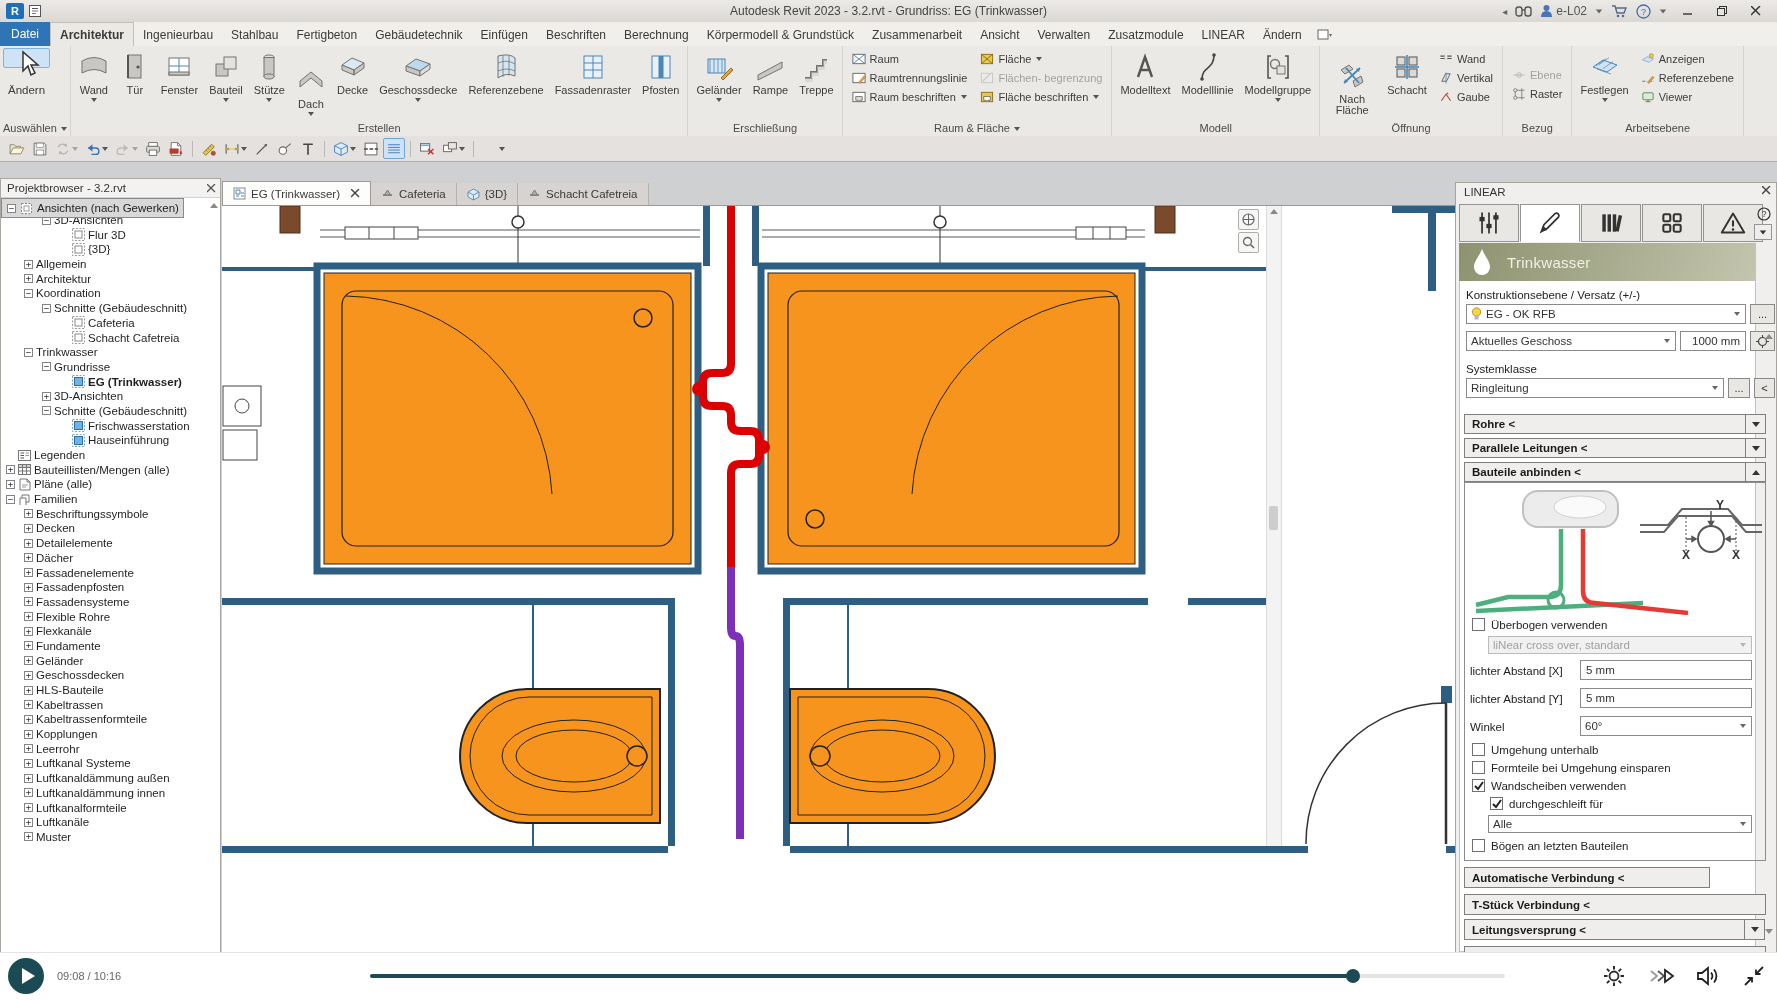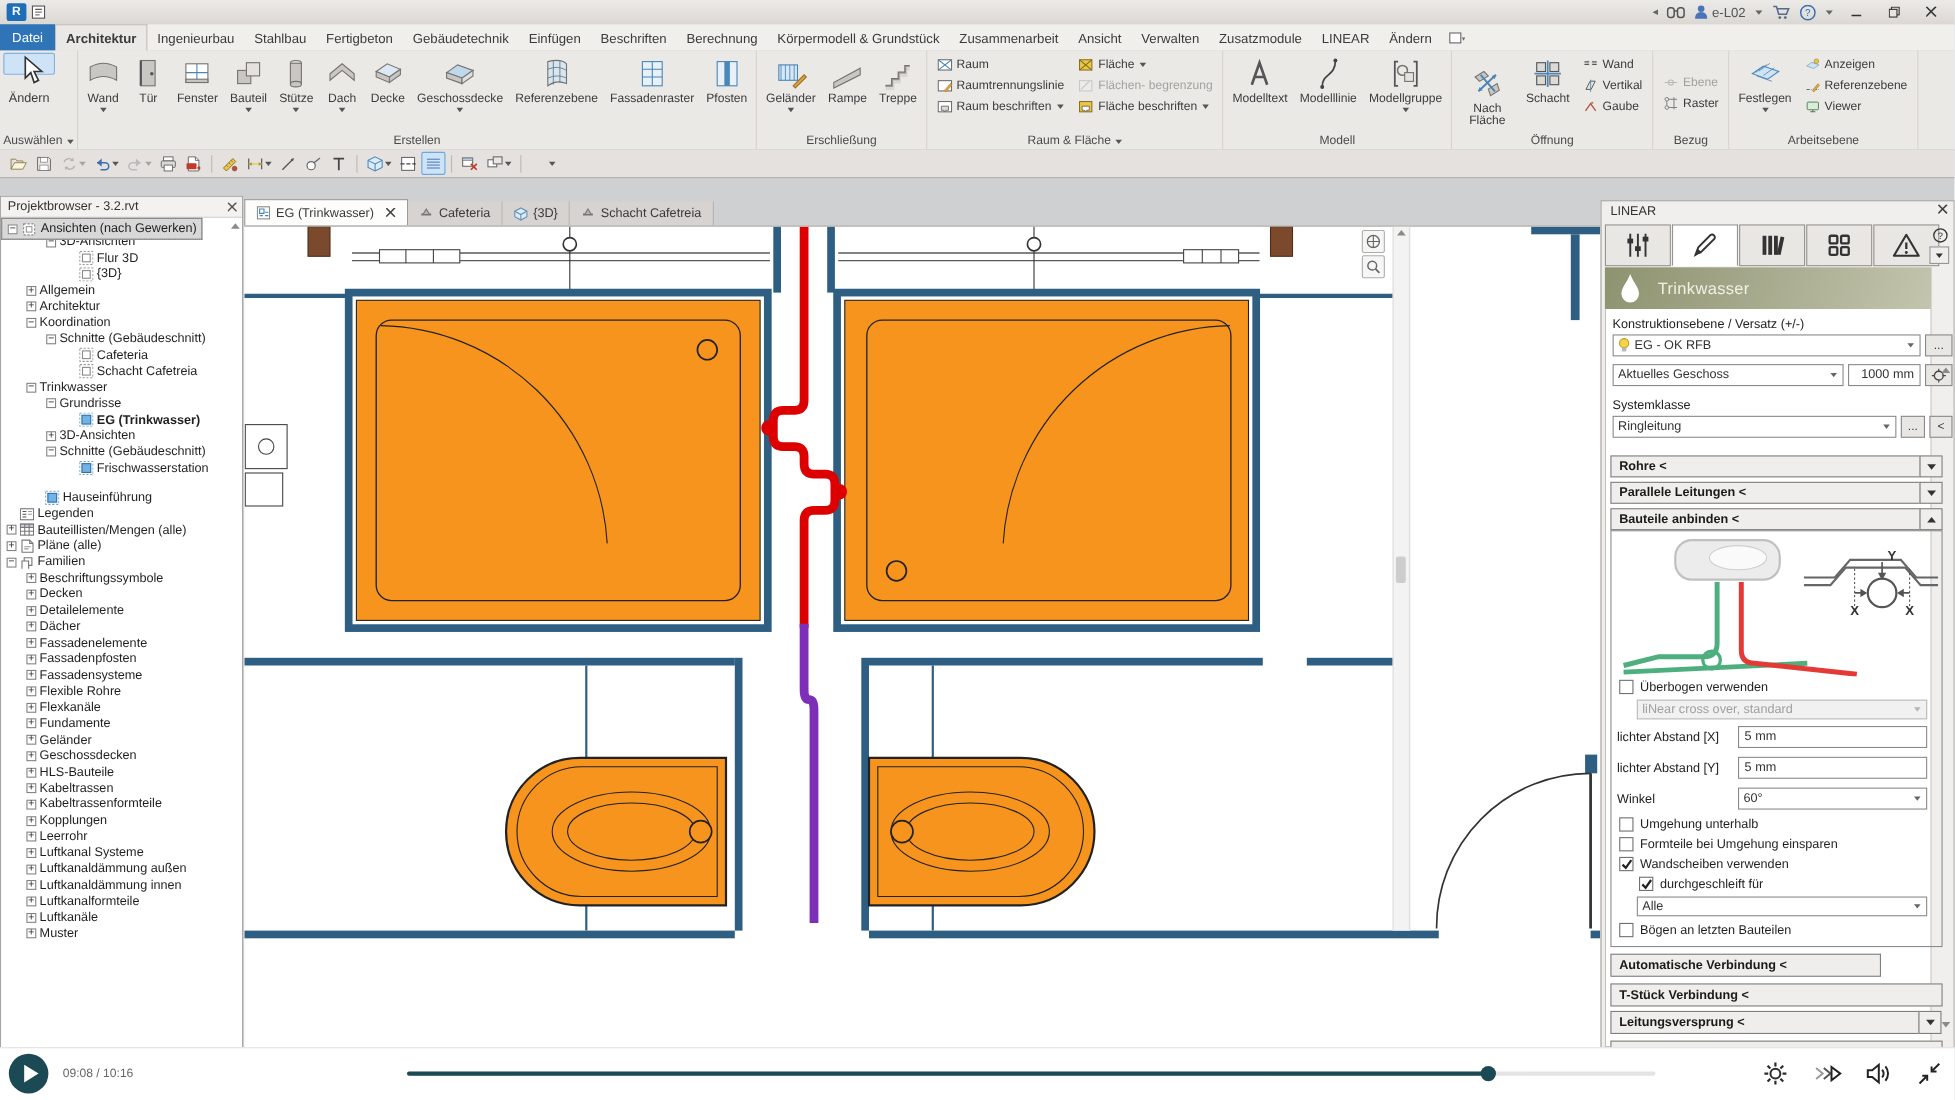--- a/index.html
+++ b/index.html
@@ -114,20 +114,21 @@
   <div class="titlebar">
     <div class="appbtn">R</div>
     <span>
         <svg width="14" height="14" viewBox="0 0 14 14">
           <rect x="1.5" y="1.5" width="11" height="11" fill="#fff" stroke="#555"></rect>
           <line x1="4" y1="4.5" x2="10" y2="4.5" stroke="#555"></line>
           <line x1="4" y1="7" x2="10" y2="7" stroke="#777"></line>
           <line x1="4" y1="9.5" x2="8" y2="9.5" stroke="#777"></line>
         </svg>
       </span>
+    <div class="tb-title">Autodesk Revit 2023 - 3.2.rvt - Grundriss: EG (Trinkwasser)</div>
     <div class="tb-right">
       <span style="color:#666;font-size:10px">◂</span>
       <span class="tb-ic">
           <svg width="17" height="13" viewBox="0 0 17 13">
             <rect x="1" y="2" width="6" height="9" rx="2.5" fill="none" stroke="#555" stroke-width="1.4"></rect>
             <rect x="10" y="2" width="6" height="9" rx="2.5" fill="none" stroke="#555" stroke-width="1.4"></rect>
             <line x1="7" y1="5" x2="10" y2="5" stroke="#555" stroke-width="1.4"></line>
           </svg>
         </span>
       <span class="tb-ic">
@@ -260,21 +261,21 @@
             <span class="ric">
               <svg width="30" height="30" viewBox="0 0 30 30">
                 <ellipse cx="15" cy="5.5" rx="5" ry="2.5" fill="#e4e2df" stroke="#76736f"></ellipse>
                 <rect x="10" y="5.5" width="10" height="19" fill="#c9c7c4" stroke="#76736f"></rect>
                 <ellipse cx="15" cy="24.5" rx="5" ry="2.5" fill="#c9c7c4" stroke="#76736f"></ellipse>
               </svg>
             </span>
             <span class="rlb">Stütze</span>
             <span class="rdd"></span>
           </button>
-          <button class="rbtn" style="background: transparent;">
+          <button class="rbtn" style="background: transparent; justify-content: flex-end;">
             <span class="ric">
               <svg width="30" height="30" viewBox="0 0 30 30">
                 <path d="M4,15 L15,6 L26,15 L26,21 L15,12 L4,21 Z" fill="#c9c7c4" stroke="#76736f"></path>
               </svg>
             </span>
             <span class="rlb">Dach</span>
             <span class="rdd"></span>
           </button>
           <button class="rbtn" style="background: transparent;">
             <span class="ric">
@@ -880,21 +881,21 @@
         <div class="trow" style="padding-left: 59px;">
           <span class="expsp"></span>
           <span style="flex: 0 0 auto;">
             <svg width="13" height="13" viewBox="0 0 13 13">
               <rect x="0.5" y="0.5" width="12" height="12" fill="#fff" stroke="#7aa7c9" stroke-dasharray="2,1.5"></rect>
               <rect x="2.5" y="2.5" width="8" height="8" fill="#6fb3e8" stroke="#2f6fa3"></rect>
             </svg>
           </span>
           <span class="tlb">Frischwasserstation</span>
         </div>
-        <div class="trow" style="padding-left: 28px; margin-top: 12px;">
+        <div class="trow" style="padding-left: 59px;">
           <span class="expsp"></span>
           <span style="flex: 0 0 auto;">
             <svg width="13" height="13" viewBox="0 0 13 13">
               <rect x="0.5" y="0.5" width="12" height="12" fill="#fff" stroke="#7aa7c9" stroke-dasharray="2,1.5"></rect>
               <rect x="2.5" y="2.5" width="8" height="8" fill="#6fb3e8" stroke="#2f6fa3"></rect>
             </svg>
           </span>
           <span class="tlb">Hauseinführung</span>
         </div>
         <div class="trow" style="padding-left: 5px;">

